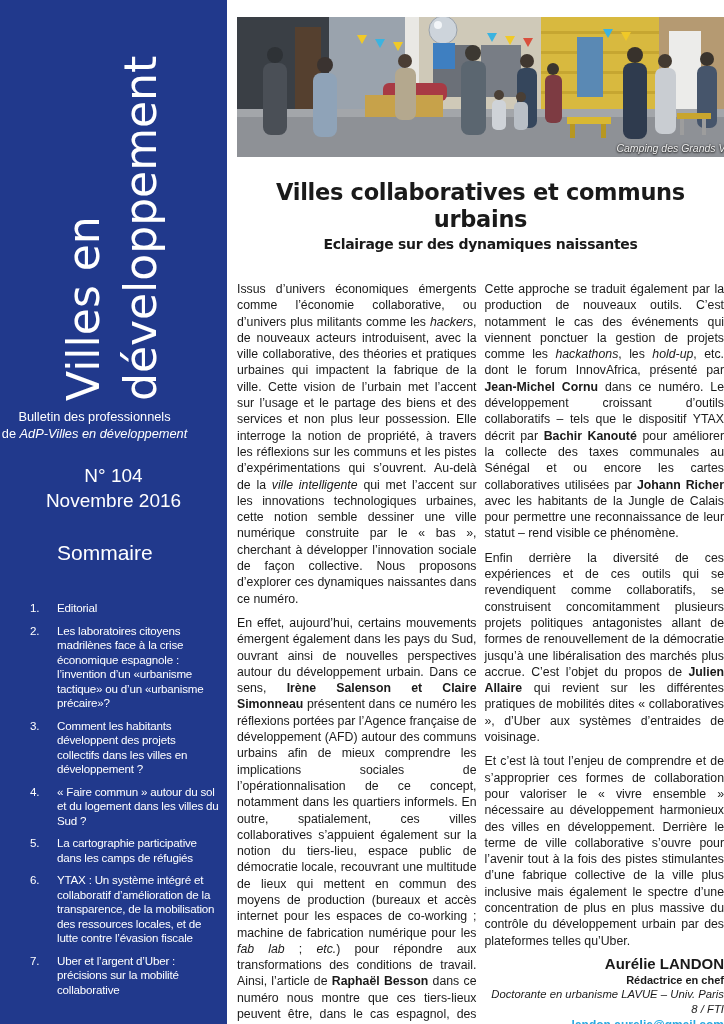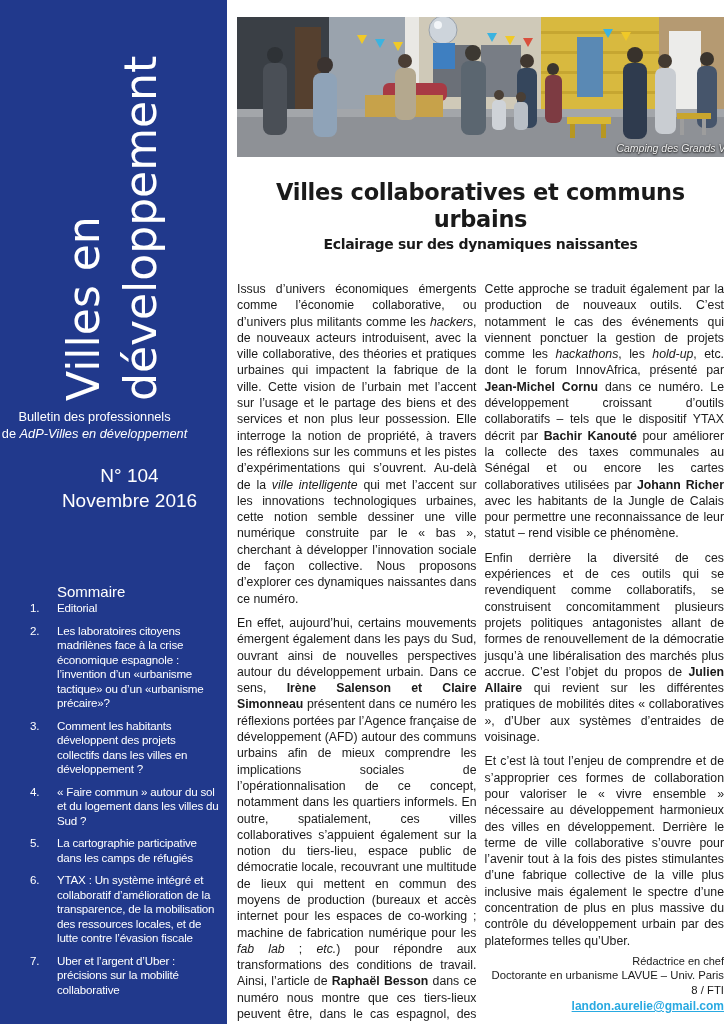--- a/index.html
+++ b/index.html
@@ -18,24 +18,24 @@
     transform:rotate(-90deg); transform-origin:center;
     font-family:"DejaVu Sans", sans-serif;
     font-size:44px; line-height:57px; color:#ffffff; white-space:nowrap;
   }
   .bulletin {
     position:absolute; top:408px; left:0; width:189px; text-align:center;
     font-size:12.8px; line-height:17px;
   }
   .issue {
     position:absolute; top:463px; left:0; width:227px; text-align:center;
-    font-size:19px; line-height:25px;margin-left:16px;
+    font-size:19px; line-height:25px;
   }
   .sommaire {
-    position:absolute; top:583px; left:57px; font-size:15px;
+    position:absolute; top:541px; left:57px; font-size:21px;
   }
   .toc {
     position:absolute; top:601px; left:30px; width:190px; list-style:none;
   }
   .toc-item { display:flex; margin-bottom:8px; font-size:11.6px; line-height:14.5px; letter-spacing:-0.2px; }
   .toc-num { width:27px; flex:0 0 27px; }
   .toc-text { flex:1; }
   
   .main { position:absolute; left:237px; top:0; width:487px; height:1024px; }
   .photo {
@@ -57,22 +57,22 @@
   .title   { font-size:22.5px; line-height:27px; font-weight:bold; letter-spacing:-0.3px; }
   .subtitle{ font-size:14px; line-height:23px; font-weight:bold; letter-spacing:-0.3px; }
   .cols { display:flex; gap:8px; margin-top:17px; }
   .col { flex:1; min-width:0; font-size:12.3px; line-height:16.3px; text-align:justify; }
   .col p { margin:8px 0 5px 0; }
   .b { font-weight:bold; }
   .i { font-style:italic; }
   
   .sig { margin-top:2px; }
   .sig-name  { text-align:right; font-size:15px; font-weight:bold; line-height:19px; }
-  .sig-role  { text-align:right; font-size:11px; font-weight:normal; line-height:14px; }
-  .sig-affil { text-align:right; font-size:11.3px; line-height:15px; }
+  .sig-role  { text-align:right; font-size:11px; font-weight:bold; line-height:14px; }
+  .sig-affil { text-align:right; font-size:11.3px; line-height:15px;font-style:italic; }
   .sig-email { text-align:right; font-size:12px; line-height:17px; }
   .link { color:#29a9e1; font-weight:bold; text-decoration:underline; cursor:pointer; }
 </style>
 </head>
 <body>
 
 <div class="sidebar">
   <div class="vtitle" style="white-space: pre-line;">Villes en
 développement</div>
 
@@ -208,20 +208,21 @@
     <div class="col">
       <p><span>Issus d’univers économiques émergents comme l’économie collaborative, ou d’univers plus militants comme les </span><span class="i">hackers</span><span>, de nouveaux acteurs introduisent, avec la ville collaborative, des théories et pratiques urbaines qui impactent la fabrique de la ville. Cette vision de l’urbain met l’accent sur l’usage et le partage des biens et des services et non plus leur possession. Elle interroge la notion de propriété, à travers les réflexions sur les communs et les pistes d’expérimentations qui s’ouvrent. Au-delà de la </span><span class="i">ville intelligente</span><span> qui met l’accent sur les innovations technologiques urbaines, cette notion semble dessiner une ville numérique construite par le « bas », cherchant à développer l’innovation sociale de façon collective. Nous proposons d’explorer ces dynamiques naissantes dans ce numéro.</span></p>
       <p><span>En effet, aujourd’hui, certains mouvements émergent également dans les pays du Sud, ouvrant ainsi de nouvelles perspectives autour du développement urbain. Dans ce sens, </span><span class="b">Irène Salenson et Claire Simonneau</span><span> présentent dans ce numéro les réflexions portées par l’Agence française de développement (AFD) autour des communs urbains afin de mieux comprendre les implications sociales de l’opérationnalisation de ce concept, notamment dans les quartiers informels. En outre, spatialement, ces villes collaboratives s’appuient également sur la notion du tiers-lieu, espace public de démocratie locale, recouvrant une multitude de lieux qui mettent en commun des moyens de production (bureaux et accès internet pour les espaces de co-working ; machine de fabrication numérique pour les </span><span class="i">fab lab</span><span> ; </span><span class="i">etc.</span><span>) pour répondre aux transformations des conditions de travail. Ainsi, l’article de </span><span class="b">Raphaël Besson</span><span> dans ce numéro nous montre que ces tiers-lieux peuvent être, dans le cas espagnol, des espaces</span></p>
     </div>
     <div class="col">
       <p><span>Cette approche se traduit également par la production de nouveaux outils. C’est notamment le cas des événements qui viennent ponctuer la gestion de projets comme les </span><span class="i">hackathons</span><span>, les </span><span class="i">hold-up</span><span>, etc. dont le forum InnovAfrica, présenté par </span><span class="b">Jean-Michel Cornu</span><span> dans ce numéro. Le développement croissant d’outils collaboratifs – tels que le dispositif YTAX décrit par </span><span class="b">Bachir Kanouté</span><span> pour améliorer la collecte des taxes communales au Sénégal et ou encore les cartes collaboratives utilisées par </span><span class="b">Johann Richer</span><span> avec les habitants de la Jungle de Calais pour permettre une reconnaissance de leur statut – rend visible ce phénomène.</span></p>
       <p><span>Enfin derrière la diversité de ces expériences et de ces outils qui se revendiquent comme collaboratifs, se construisent concomitamment plusieurs projets politiques antagonistes allant de formes de renouvellement de la démocratie jusqu’à une libéralisation des marchés plus accrue. C’est l’objet du propos de </span><span class="b">Julien Allaire</span><span> qui revient sur les différentes pratiques de mobilités dites « collaboratives », d’Uber aux systèmes d’entraides de voisinage.</span></p>
       <p><span>Et c’est là tout l’enjeu de comprendre et de s’approprier ces formes de collaboration pour valoriser le « vivre ensemble » nécessaire au développement harmonieux des villes en développement. Derrière le terme de ville collaborative s’ouvre pour l’avenir tout à la fois des pistes stimulantes d’une fabrique collective de la ville plus inclusive mais également le spectre d’une concentration de plus en plus massive du contrôle du développement urbain par des plateformes telles qu’Uber.</span></p>
 
       <div class="sig">
+        <div class="sig-name">Aurélie LANDON</div>
         <div class="sig-role">Rédactrice en chef</div>
         <div class="sig-affil">Doctorante en urbanisme LAVUE – Univ. Paris 8 / FTI</div>
         <div class="sig-email"><a class="link">landon.aurelie@gmail.com</a></div>
 
       </div>
     </div>
   </div>
 </div>
 
 </body></html>

